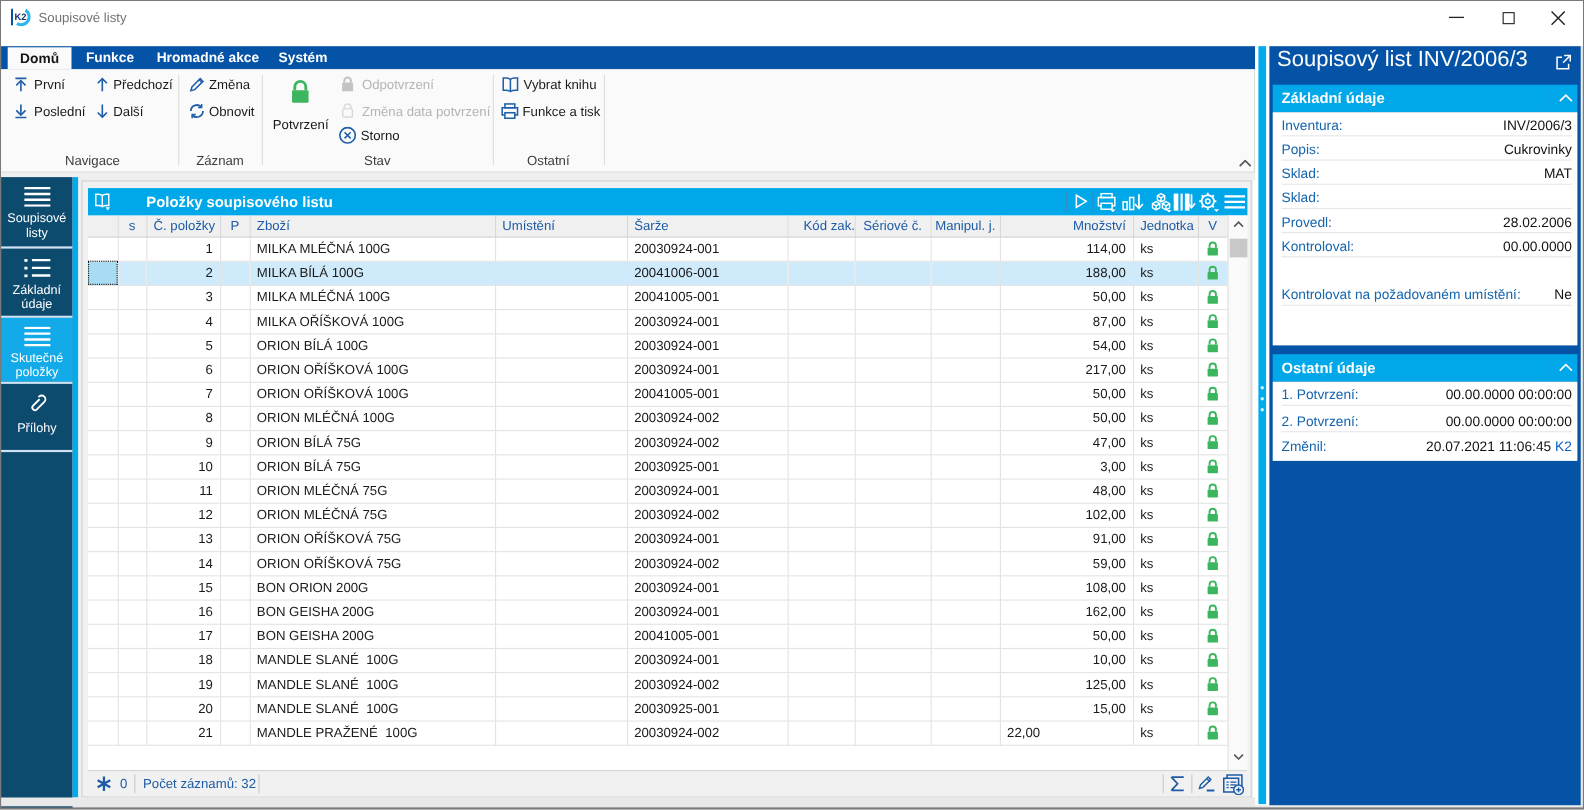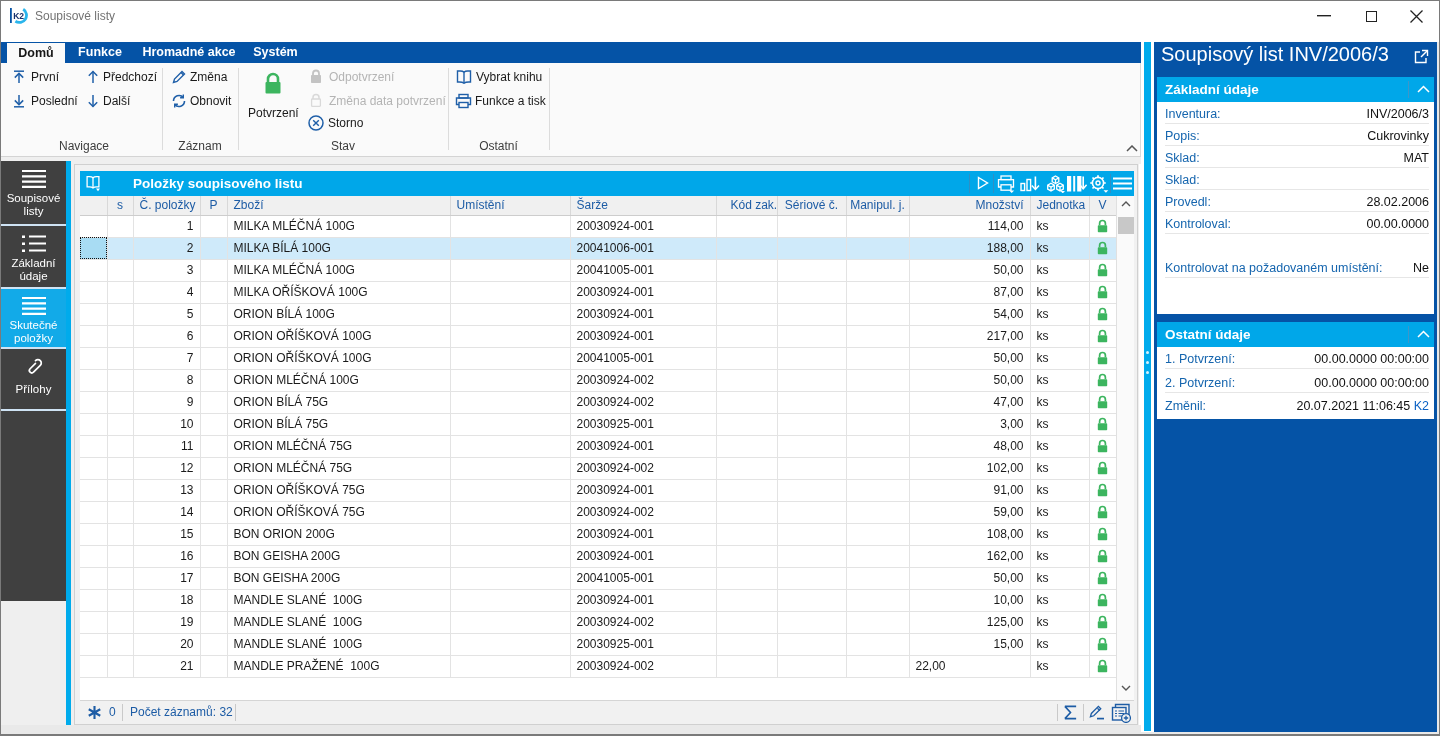--- a/index.html
+++ b/index.html
@@ -16,21 +16,21 @@
   .tab.active { background:#fafafa; color:#161616; top:1px; height:20px; }
   
   .ribbon { position:absolute; left:1px; top:63px; width:1140px; height:94px; background:#fafafa; border-bottom:1px solid #d4d4d4; border-right:1px solid #d9d9d9; }
   .rgroup-sep { position:absolute; top:5px; width:1px; height:82px; background:#dcdcdc; }
   .rlabel { position:absolute; top:76px; font-size:12px; color:#3d3d3d; text-align:center; }
   .rbtn { position:absolute; font-size:12px; color:#1a1a1a; height:16px; line-height:16px; }
   .rbtn svg, .rbtn .micon { position:absolute; left:0; top:0; }
   .rbtn .lbl { position:absolute; white-space:nowrap; }
   .chev { position:absolute; }
   
-  .sidebar { position:absolute; left:1px; top:161px; width:65px; height:440px; background:#404040; }
+  .sidebar { position:absolute; left:1px; top:161px; width:65px; height:574px; background:#0c4a6e; }
   .sbitem { position:absolute; left:0; width:65px; color:#fff; text-align:center; font-size:11.5px; line-height:13.5px; }
   .sbitem.active { background:#12aae8; }
   .sbsep { position:absolute; left:0; width:65px; height:2px; background:#cfe3f4; }
   
   .splitL { position:absolute; left:66px; top:161px; width:5px; height:564px; background:#00abec; }
   .splitR { position:absolute; left:1144px; top:42px; width:7px; height:689px; background:#00abec; }
   
   .contentbg { position:absolute; left:1px; top:157px; width:1140px; height:568px; background:#efefef; }
   .rightgap { position:absolute; left:1141px; top:42px; width:13px; height:690px; background:#fff; }
   

